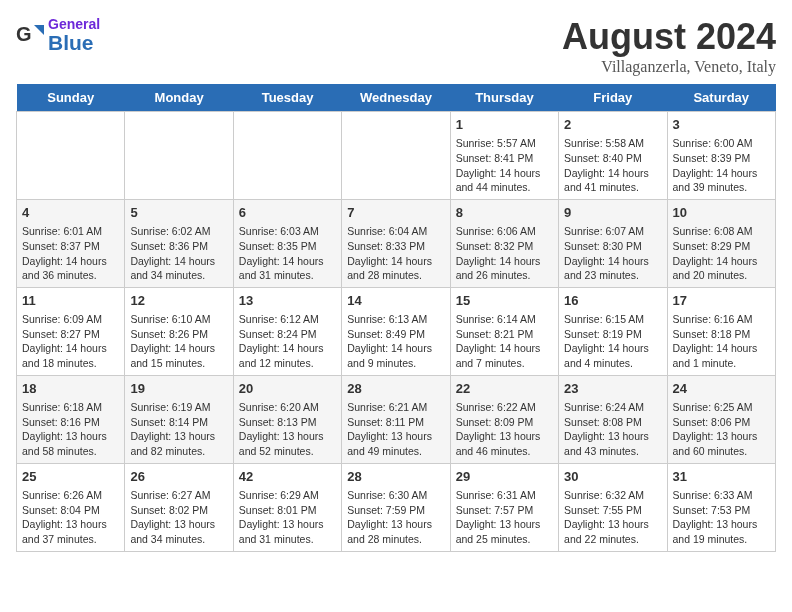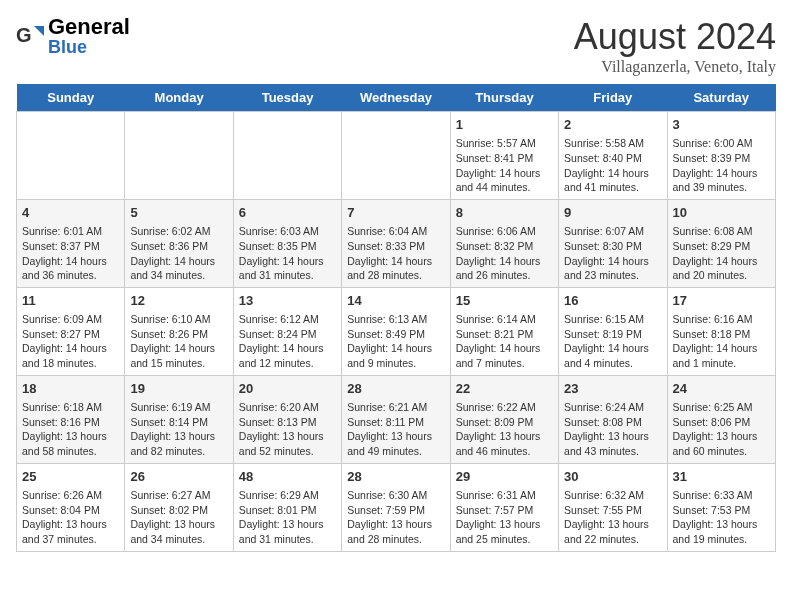--- a/index.html
+++ b/index.html
@@ -15,39 +15,39 @@
       justify-content: space-between;
       align-items: flex-start;
       margin-bottom: 8px;
     }
     .logo {
       display: flex;
       align-items: center;
       gap: 4px;
     }
     .logo-text-general {
-      font-size: 22px;
-      font-weight: bold;
-      color: #000000;
+      font-size: 14px;
+      font-weight: bold;
+      color: #6d28d9;
     }
     .logo-text-blue {
-      font-size: 18px;
+      font-size: 21px;
       font-weight: bold;
       color: #2a6db5;
     }
     .logo-icon {
       width: 28px;
       height: 28px;
     }
     .title-area {
       text-align: right;
     }
     .month-title {
       font-size: 36px;
-      font-weight: normal;
+      font-weight: bold;
       color: #333;
     }
     .location-title {
       font-size: 16px;
       color: #555;
       font-family: Liberation Serif, serif;
     }
     table {
       width: 100%;
       border-collapse: collapse;
@@ -286,21 +286,21 @@
           <div>Sunset: 8:04 PM</div>
           <div>Daylight: 13 hours and 37 minutes.</div>
         </td>
         <td>
           <span class="day-num">26</span>
           <div>Sunrise: 6:27 AM</div>
           <div>Sunset: 8:02 PM</div>
           <div>Daylight: 13 hours and 34 minutes.</div>
         </td>
         <td>
-          <span class="day-num">48</span>
+          <span class="day-num">42</span>
           <div>Sunrise: 6:29 AM</div>
           <div>Sunset: 8:01 PM</div>
           <div>Daylight: 13 hours and 31 minutes.</div>
         </td>
         <td>
           <span class="day-num">28</span>
           <div>Sunrise: 6:30 AM</div>
           <div>Sunset: 7:59 PM</div>
           <div>Daylight: 13 hours and 28 minutes.</div>
         </td>

